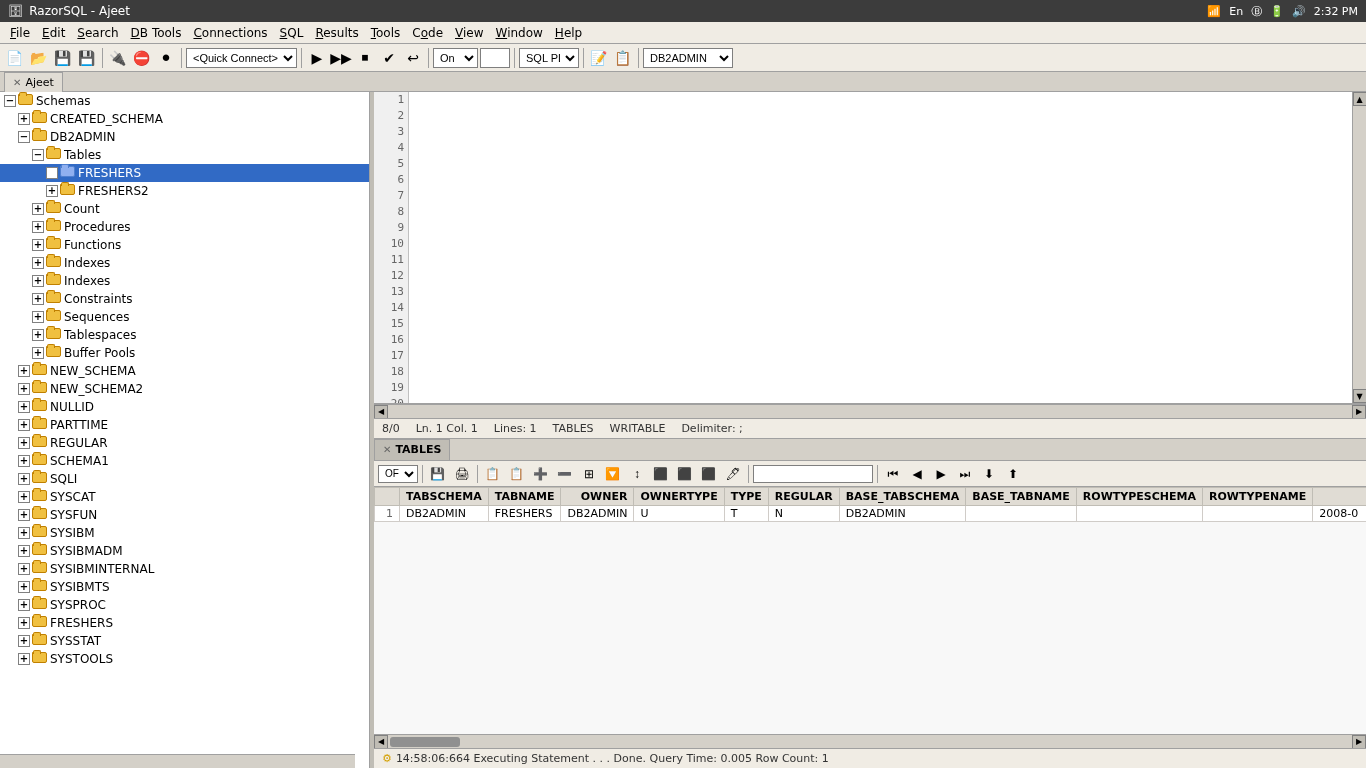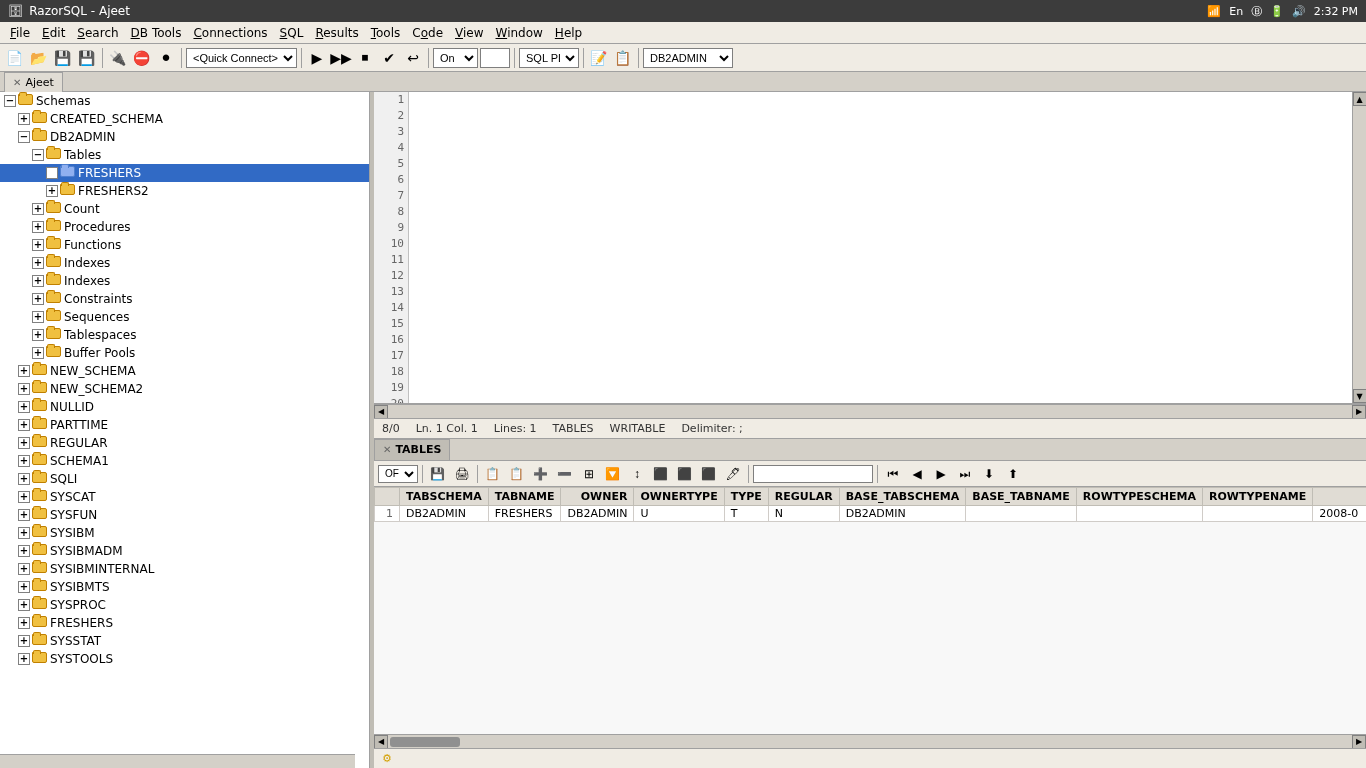--- a/index.html
+++ b/index.html
@@ -539,16 +539,17 @@
       <div style="height:14px; background:#d4d0c8; border-top:1px solid #a0a0a0; display:flex; align-items:center;">
         <div style="width:14px; height:14px; background:#c0bdb5; border:1px solid #808080; display:flex; align-items:center; justify-content:center; font-size:8px; cursor:pointer;">◀</div>
         <div style="width:70px; height:10px; background:#909090; border-radius:3px; margin:0 2px;"></div>
         <div style="flex:1;"></div>
         <div style="width:14px; height:14px; background:#c0bdb5; border:1px solid #808080; display:flex; align-items:center; justify-content:center; font-size:8px; cursor:pointer;">▶</div>
       </div>
     </div>
 
     <div class="bottom-status">
       <span class="status-icon">⚙</span>
+      <span>14:58:06:664 Executing Statement . . . Done. Query Time: 0.005   Row Count: 1</span>
     </div>
 
   </div>
 </div>
 
 </body></html>

